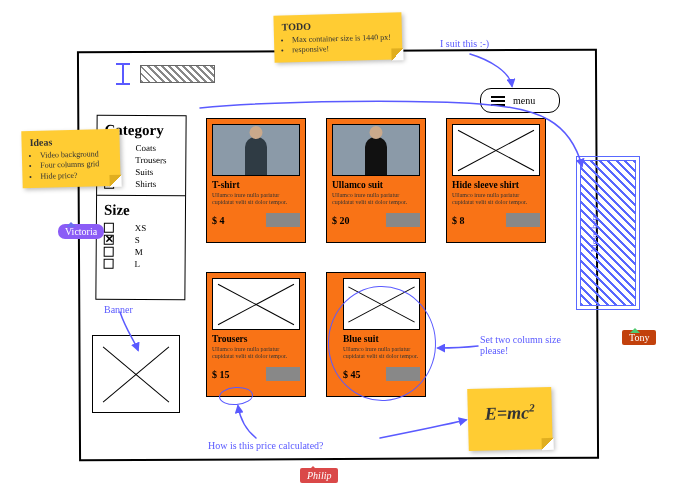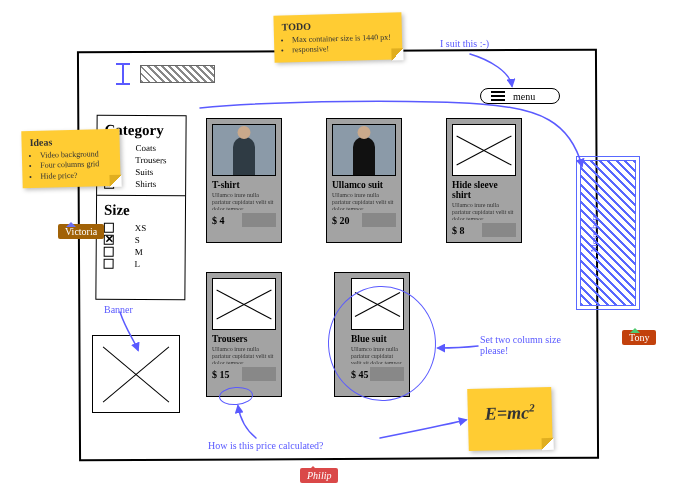--- a/index.html
+++ b/index.html
@@ -49,45 +49,45 @@
     font-size:10px;
     color:#fff;
     border-radius:2px;
   }
   .peer::before {
     content:"";
     position:absolute;
     top:-7px; left:8px;
     border:5px solid transparent;
   }
-  .peer.v { background:#a16207; } .peer.v::before{border-bottom-color:#6b6ff0;}
+  .peer.v { background:#8b5cf6;border-radius:7px; } .peer.v::before{border-bottom-color:#6b6ff0;}
   .peer.p { background:#da4848;font-style:italic; } .peer.p::before{border-bottom-color:#da4848;}
   .peer.t { background:#c2410c; } .peer.t::before{border-bottom-color:#4ec96d;}
 
   
   .filters {
     position:absolute;
     left:96px; top:115px;
     width:90px; height:185px;
     border:1.5px solid #000;
     padding:6px 7px;
     transform: rotate(.4deg);
   }
   .filters h5 { margin:0 0 4px; font-size:15px; }
   .frow { display:flex; align-items:center; gap:21px; margin:2px 0; font-size:9px;}
   .chk { width:10px; height:10px; border:1.3px solid #000; position:relative; }
   .chk.on::after { content:"✕"; position:absolute; top:-3px; left:0; font-size:11px; font-weight:bold;}
   .filters hr { border:none; border-top:1px solid #000; margin:6px -7px;}
   
   .card {
     position:absolute;
-    width:76px; height:125px;
+    width:100px; height:125px;
     border:1.5px solid #000;
     padding:5px;
-    background:#a3a3a3;
+    background:#f97316;
   }
   .thumb {
     height:52px;
     border:1.3px solid #000;
     background:#fff;
     position:relative;
   }
   .thumb.x::before, .thumb.x::after{
     content:""; position:absolute; left:0; right:0; top:50%; height:0;
     border-top:1.3px solid #000;
@@ -98,21 +98,21 @@
   .thumb.photo .figure { width:22px; height:38px; background:#2f3b44; border-radius:10px 10px 0 0; position:relative;}
   .thumb.photo .figure::before{ content:""; position:absolute; top:-11px; left:50%; transform:translateX(-50%); width:13px; height:13px; border-radius:50%; background:#caa98b;}
   .card h6 { margin:4px 0 2px; font-size:9.5px; font-weight:bold;}
   .card .blurb { font-size:6px; line-height:1.15; color:#333; height:18px; overflow:hidden;}
   .card .priceRow{ display:flex; justify-content:space-between; align-items:center; margin-top:3px;}
   .card .price{ font-size:10px; font-weight:bold;}
   .card .btn{ width:34px; height:14px; background:#888;}
   
   .menu{
     position:absolute; left:480px; top:88px;
-    width:80px; height:16px;
+    width:80px; height:25px;
     border:1.5px solid #000;
     border-radius:11px;
     display:flex; align-items:center; gap:8px;
     padding:0 10px;
   }
   .burger{ display:flex; flex-direction:column; gap:2px;}
   .burger span{ width:14px; height:2px; background:#000;}
   
   .header-hatch{
     position:absolute; left:140px; top:65px;
@@ -245,21 +245,21 @@
 
 <div class="card" style="left:206px; top:272px;">
   <div class="thumb x"></div>
   <h6>Trousers</h6>
   <div class="blurb">Ullamco irure nulla pariatur cupidatat velit sit dolor tempor.</div>
   <div class="priceRow">
       <span class="price">$ 15</span>
       <span class="btn"></span>
     </div>
 </div>
-<div class="card" style="left:334px; top:272px;padding-left:16px;">
+<div class="card" style="left:326px; top:272px;padding-left:16px;">
   <div class="thumb x"></div>
   <h6>Blue suit</h6>
   <div class="blurb">Ullamco irure nulla pariatur cupidatat velit sit dolor tempor.</div>
   <div class="priceRow">
       <span class="price">$ 45</span>
       <span class="btn"></span>
     </div>
 </div>
 
 <div class="bigx"></div>

